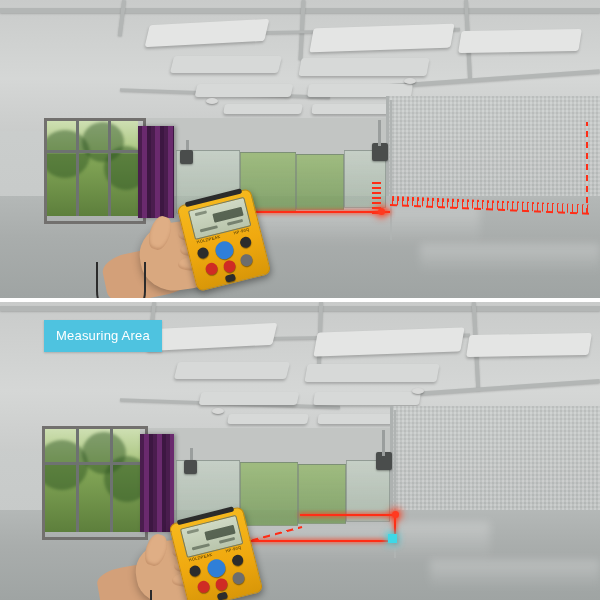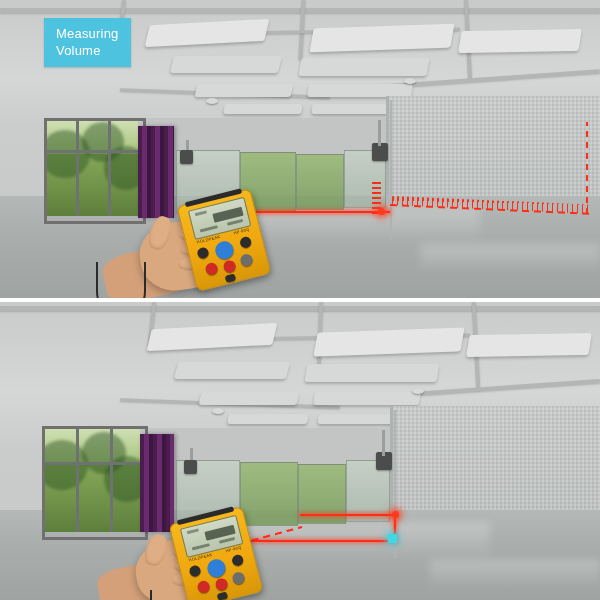--- a/index.html
+++ b/index.html
@@ -330,22 +330,20 @@
         <div class="device-btn btn-dark" style="left:8px;top:45px;width:11px;height:11px;"></div>
         <div class="device-btn btn-dark" style="left:52px;top:45px;width:11px;height:11px;"></div>
         <div class="device-btn btn-red" style="left:12px;top:62px;width:12px;height:12px;"></div>
         <div class="device-btn btn-red" style="left:30px;top:64px;width:12px;height:12px;"></div>
         <div class="device-btn btn-grey" style="left:48px;top:62px;width:12px;height:12px;"></div>
         <div class="device-btn btn-dark" style="left:29px;top:78px;width:10px;height:7px;border-radius:3px;"></div>
       </div>
 
     </div>
 
-    <div class="caption" style="left:44px;top:18px;">Measuring
-Volume</div>
   </div>
 
   <div class="panel">
     <div class="scene">
 
       <div class="ceiling" style="height:50%;"></div>
       <div class="ceiling-beam" style="left:0;top:4px;width:600px;height:5px;"></div>
       <div class="ceiling-beam" style="left:150px;top:0;width:4px;height:44px;transform:rotate(6deg);"></div>
       <div class="ceiling-beam" style="left:318px;top:0;width:4px;height:66px;transform:rotate(2deg);"></div>
       <div class="ceiling-beam" style="left:474px;top:0;width:4px;height:88px;transform:rotate(-3deg);"></div>
@@ -429,15 +427,16 @@
         <div class="device-btn btn-dark" style="left:8px;top:45px;width:11px;height:11px;"></div>
         <div class="device-btn btn-dark" style="left:52px;top:45px;width:11px;height:11px;"></div>
         <div class="device-btn btn-red" style="left:12px;top:62px;width:12px;height:12px;"></div>
         <div class="device-btn btn-red" style="left:30px;top:64px;width:12px;height:12px;"></div>
         <div class="device-btn btn-grey" style="left:48px;top:62px;width:12px;height:12px;"></div>
         <div class="device-btn btn-dark" style="left:29px;top:78px;width:10px;height:7px;border-radius:3px;"></div>
       </div>
 
     </div>
 
+    <div class="caption" style="left:44px;top:18px;">Measuring Area</div>
   </div>
 
 </div>
 
 </body></html>

